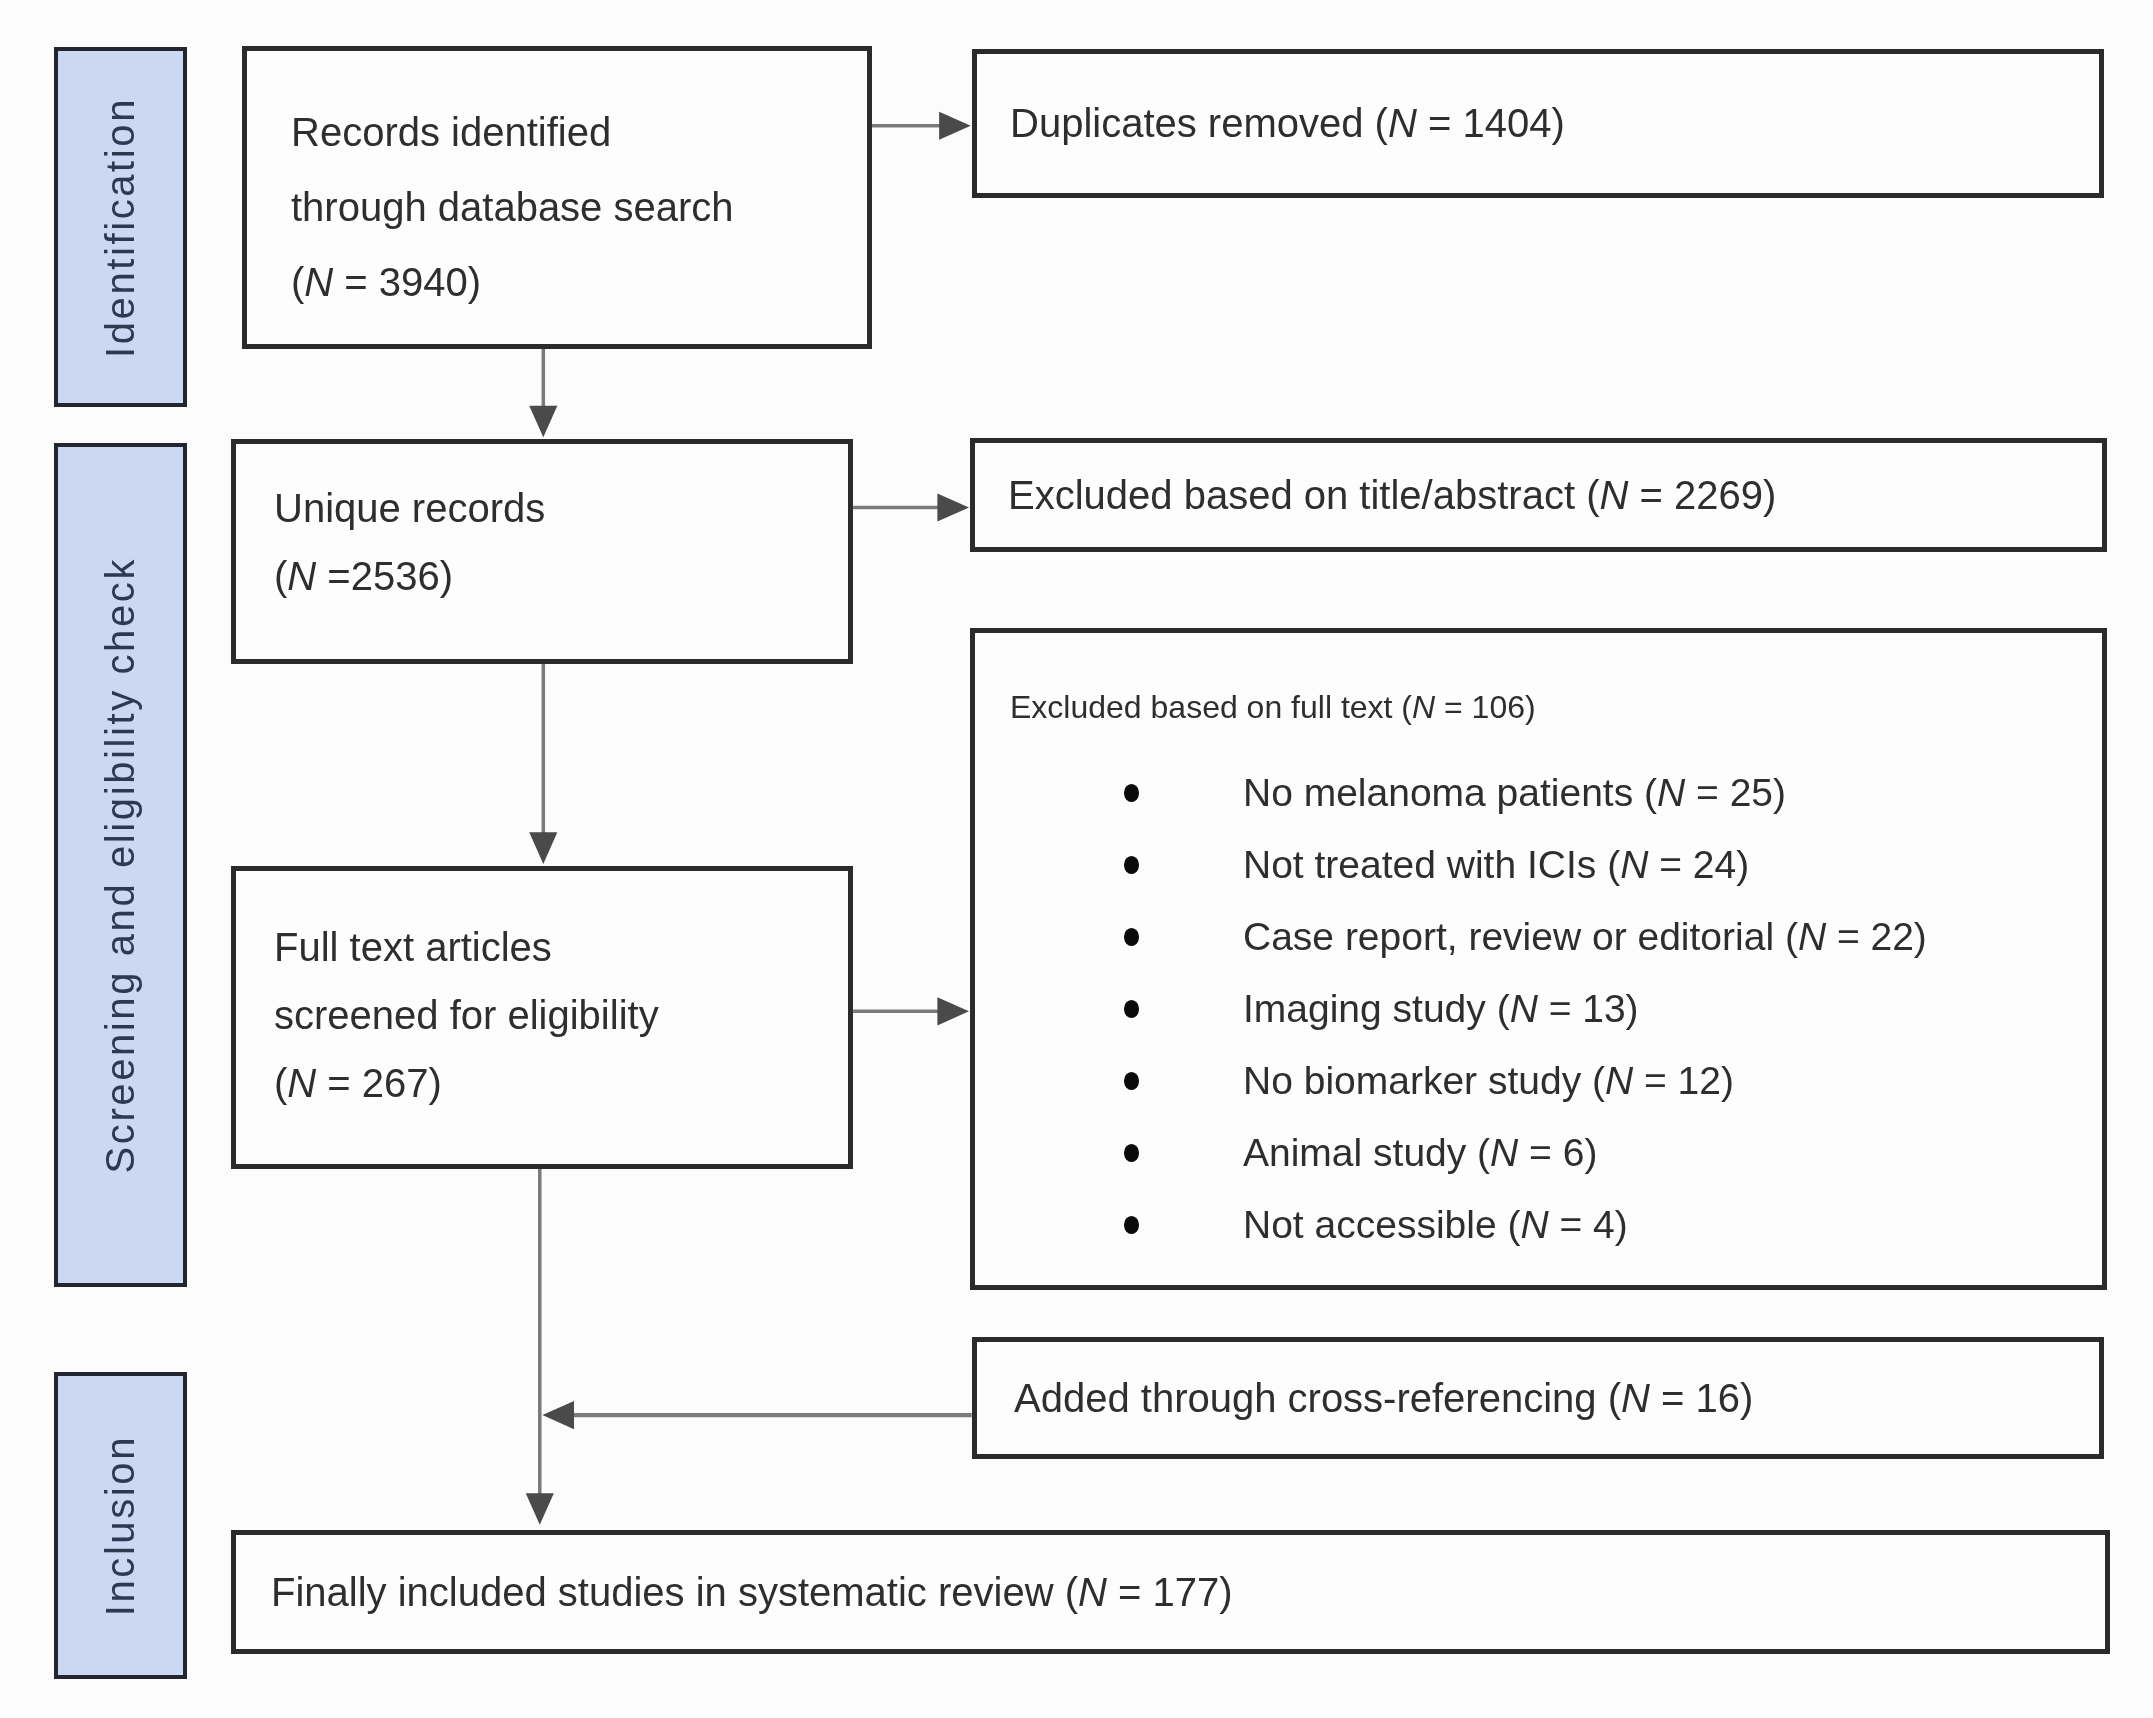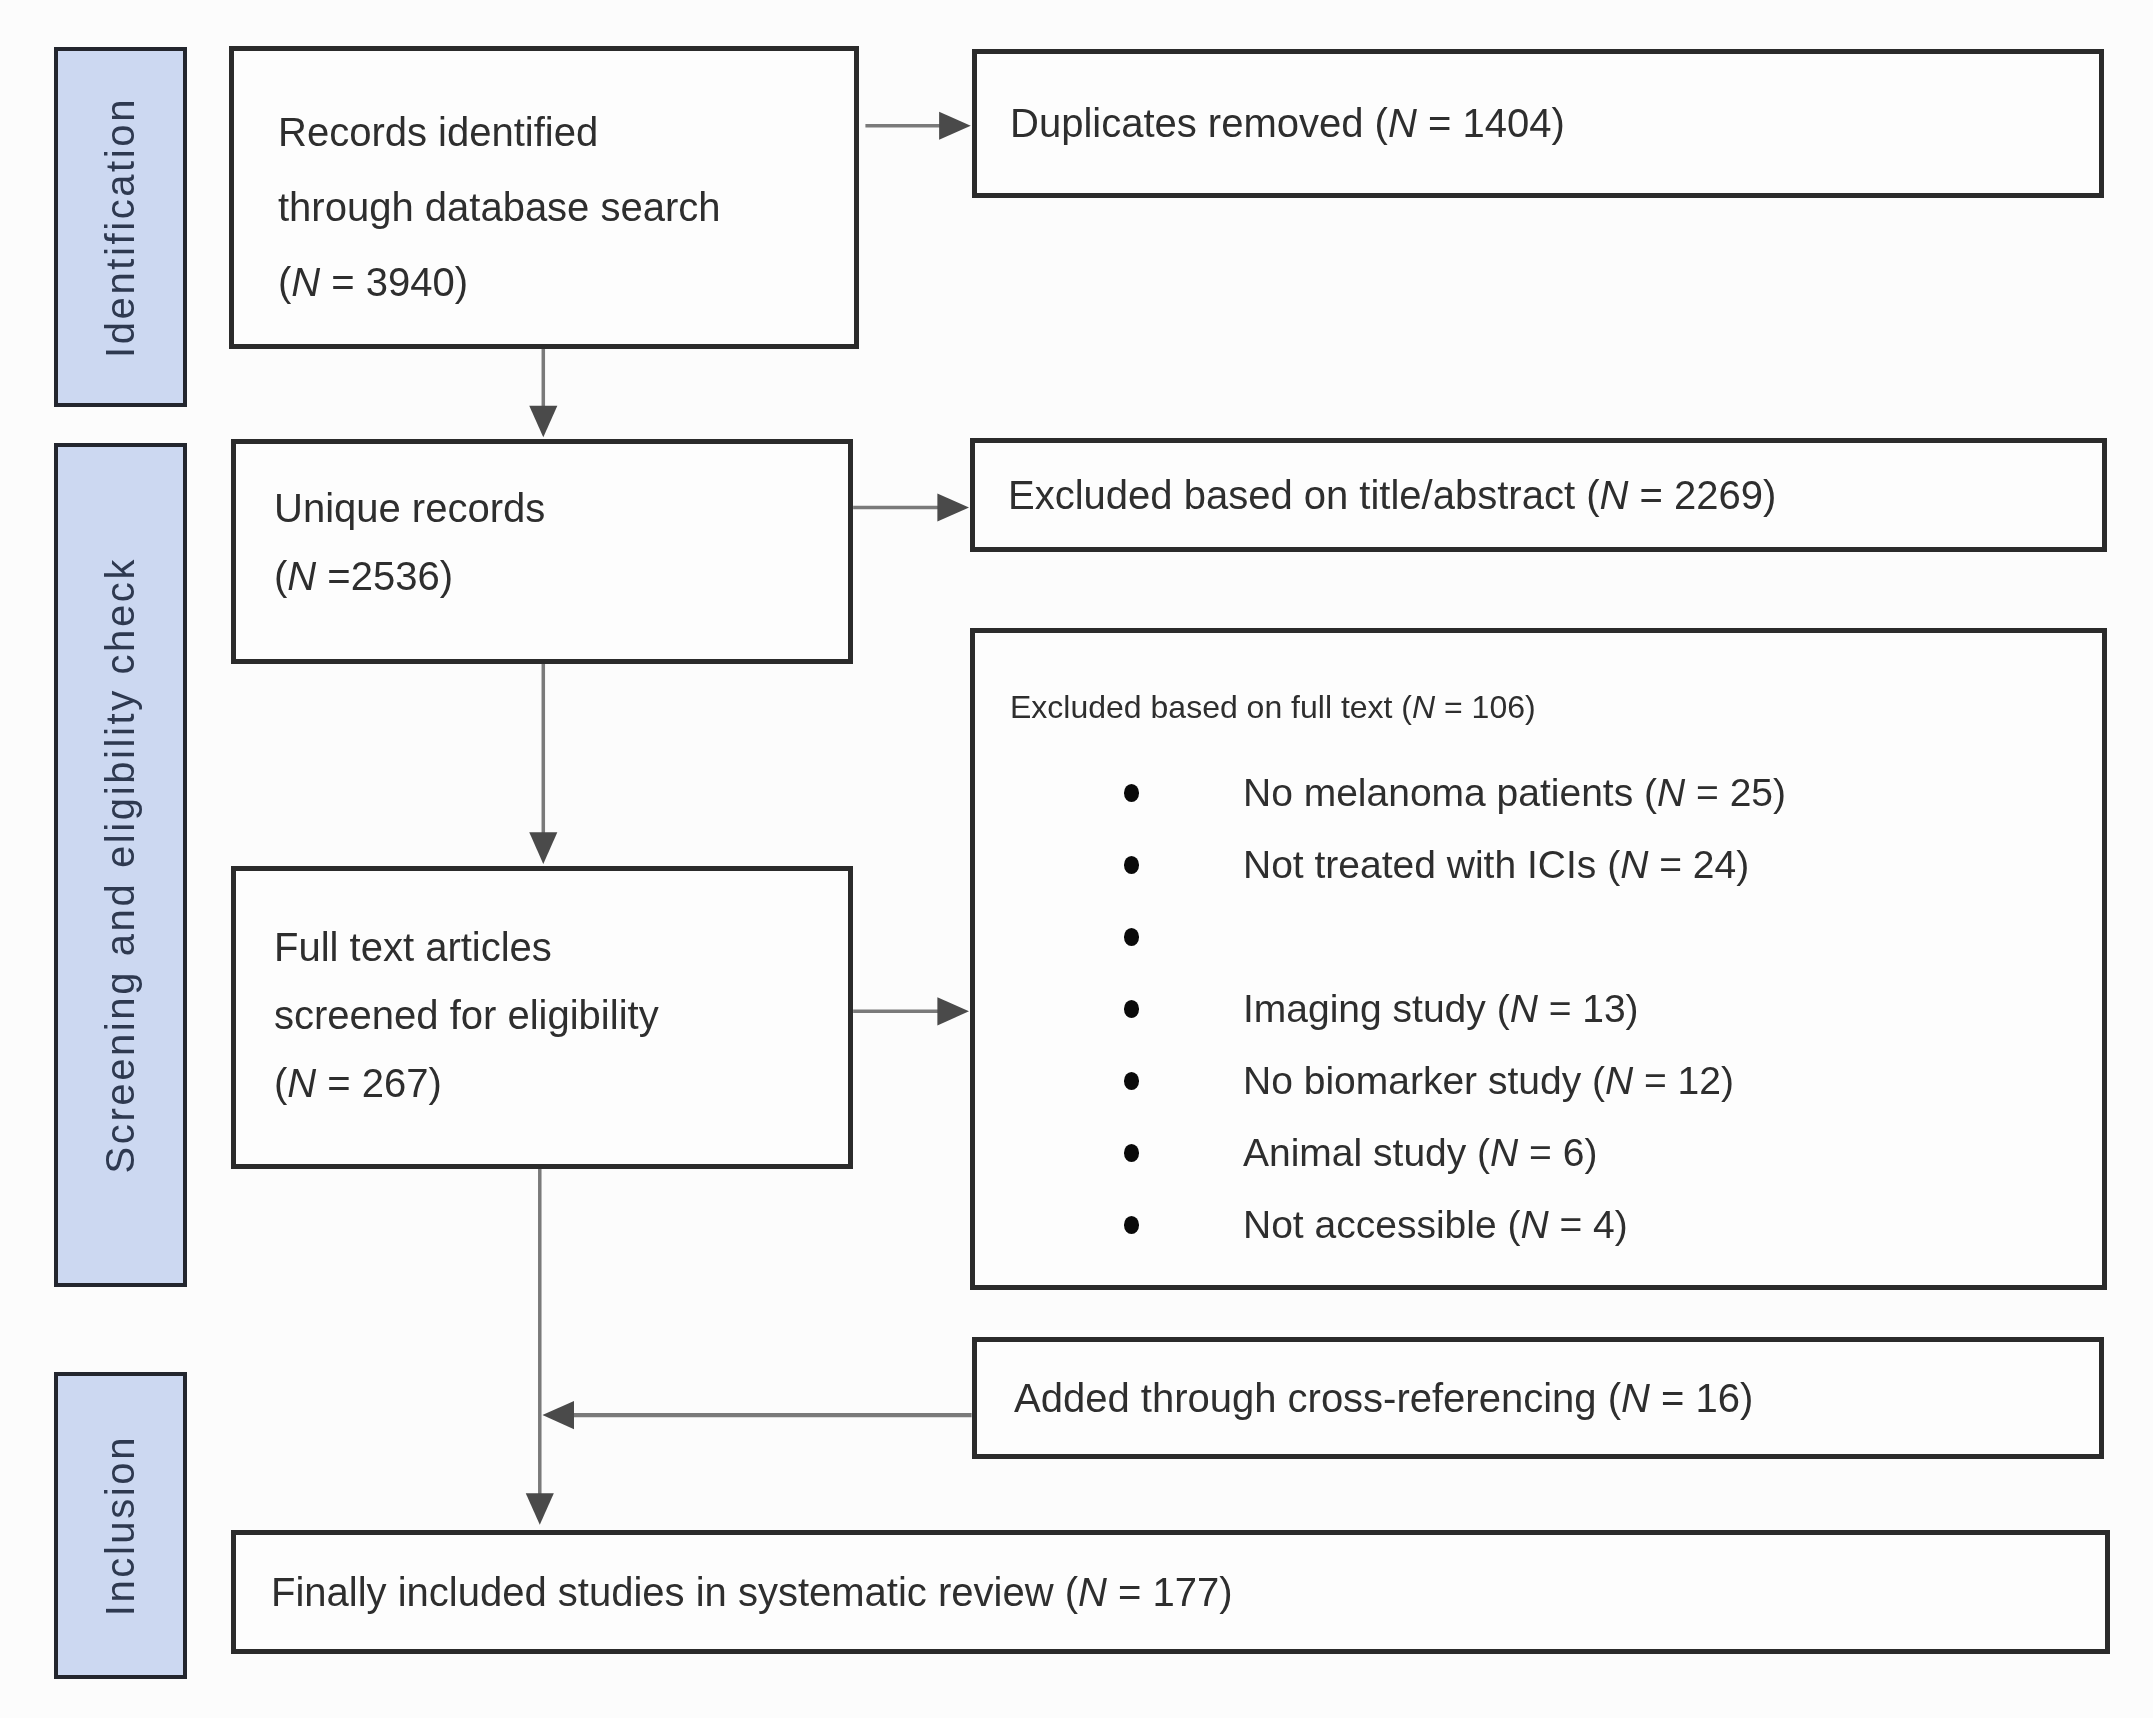--- a/index.html
+++ b/index.html
@@ -52,21 +52,21 @@
     position: absolute;
     background: var(--box-bg);
     border: 5.3px solid var(--box-border);
   }
   .fbox .line {
     display: block;
     font-size: 40px;
     line-height: 75px;
     white-space: nowrap;
   }
-  .box-records { left: 229px; top: 46px; width: 630px; height: 303px; padding: 44px 17.6px 0 44px; }
+  .box-records { left: 242px; top: 46px; width: 630px; height: 303px; padding: 44px 17.6px 0 44px; }
   .box-duplicates { left: 972px; top: 49px; width: 1132px; height: 149px; display: flex; align-items: center; padding-left: 33px; }
   .box-unique { left: 231px; top: 439px; width: 622px; height: 225px; padding: 30px 17.6px 0 38px; }
   .box-unique .line { line-height: 68px; }
   .box-title-abstract { left: 970px; top: 438px; width: 1137px; height: 114px; display: flex; align-items: center; padding-left: 33px; }
   .box-fulltext-excluded { left: 970px; top: 628px; width: 1137px; height: 662px; padding: 48px 17.6px 0 35px; }
   .box-fulltext-excluded .ex-title { font-size: 32px; line-height: 53px; white-space: nowrap; }
   .box-fulltext-excluded ul { list-style: none; margin-top: 23px; }
   .box-fulltext-excluded li {
     display: flex;
     align-items: center;
@@ -163,20 +163,21 @@
       <li>
           <span class="bullet-dot"></span>
           <span>No melanoma patients (<i>N</i> = 25)</span>
         </li>
       <li>
           <span class="bullet-dot"></span>
           <span>Not treated with ICIs (<i>N</i> = 24)</span>
         </li>
       <li>
           <span class="bullet-dot"></span>
+          <span>Case report, review or editorial (<i>N</i> = 22)</span>
         </li>
       <li>
           <span class="bullet-dot"></span>
           <span>Imaging study (<i>N</i> = 13)</span>
         </li>
       <li>
           <span class="bullet-dot"></span>
           <span>No biomarker study (<i>N</i> = 12)</span>
         </li>
       <li>

